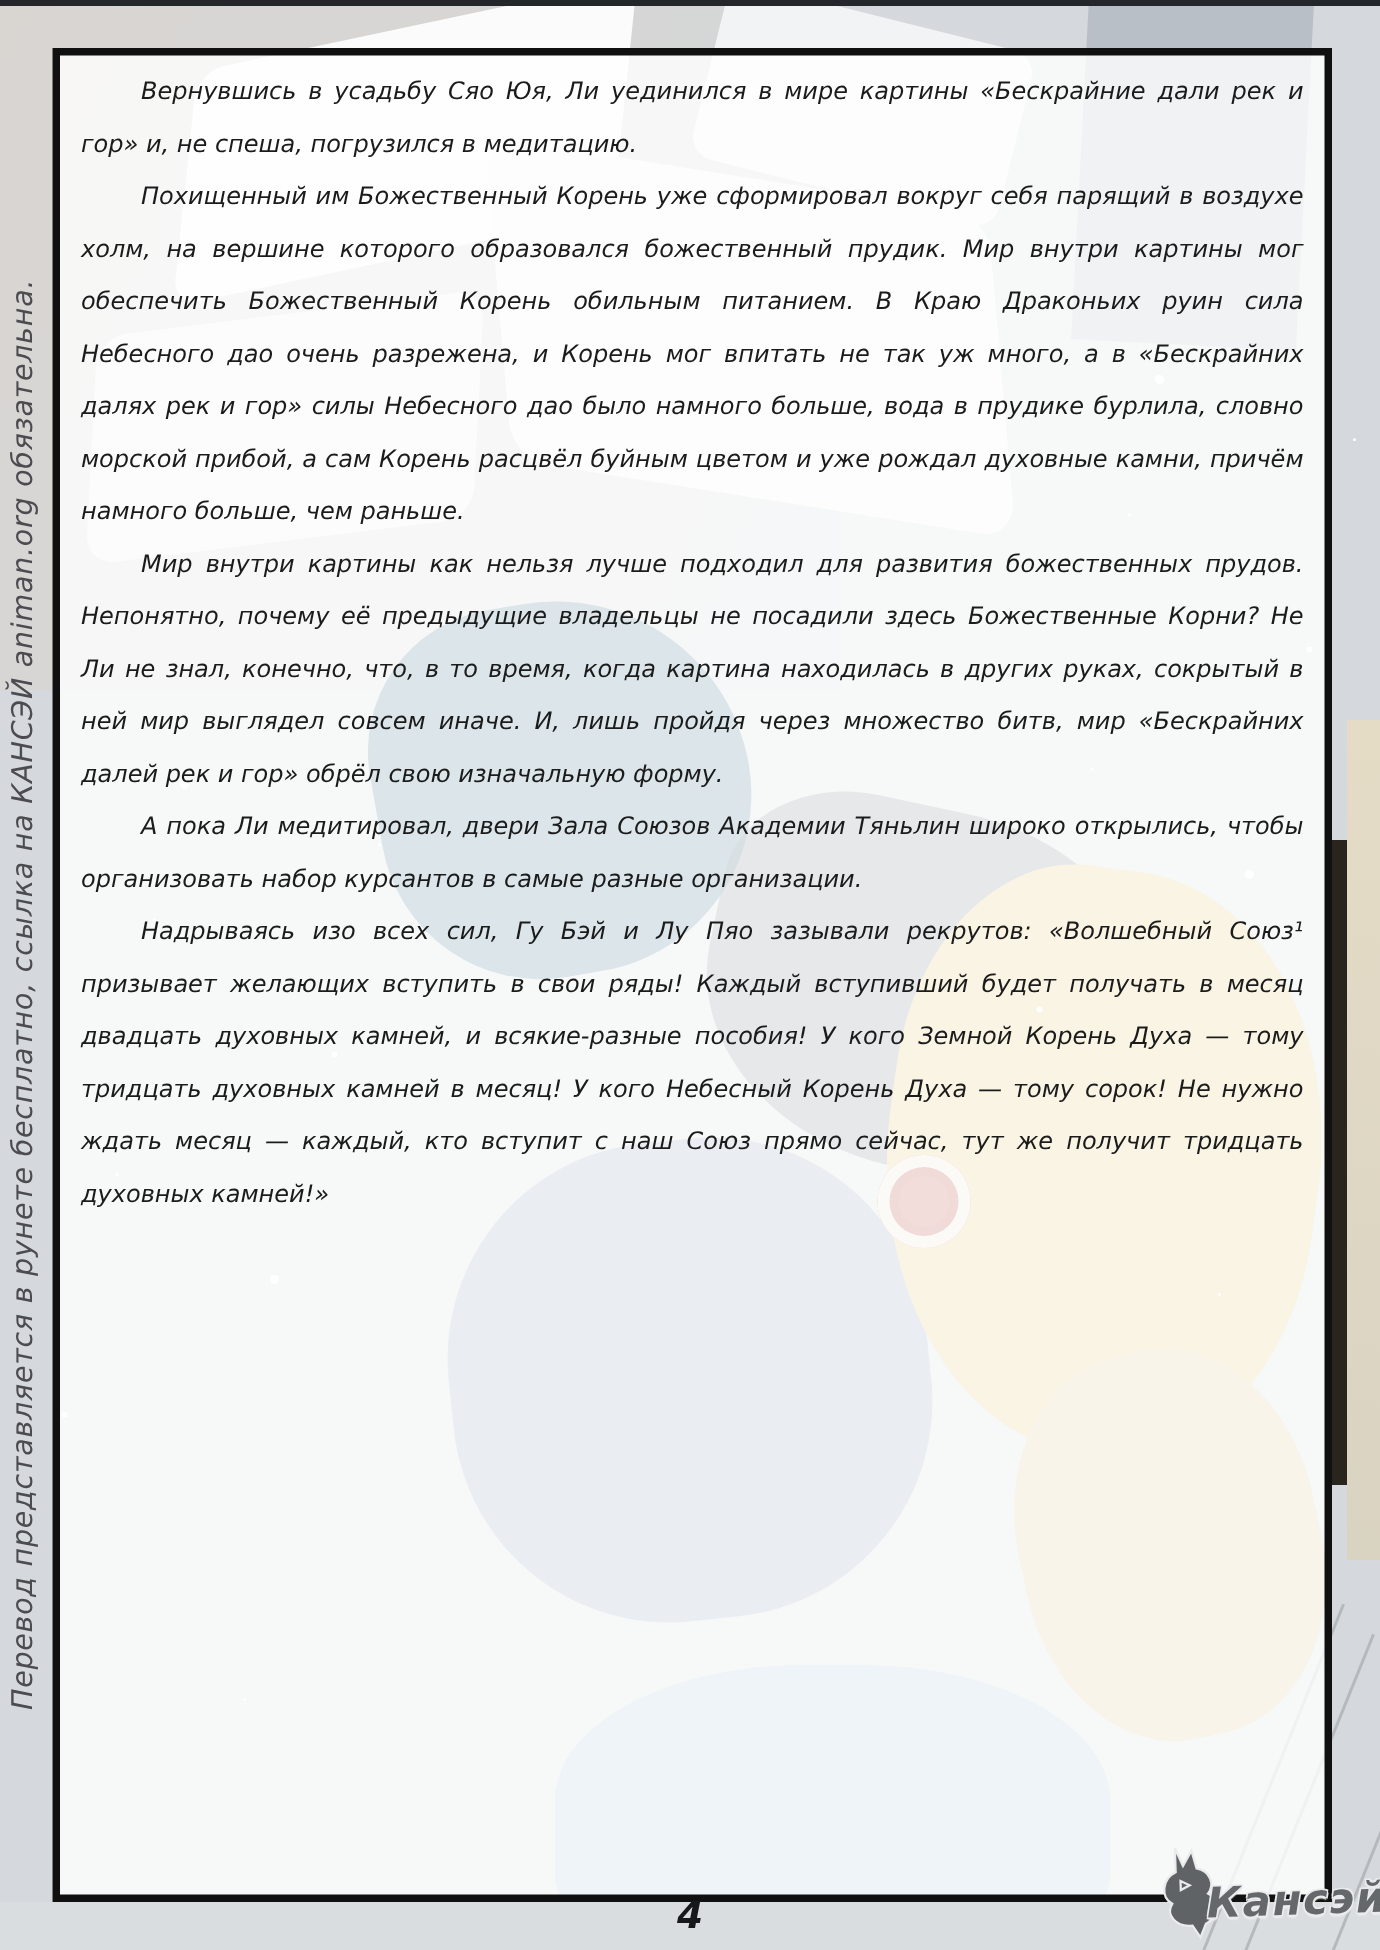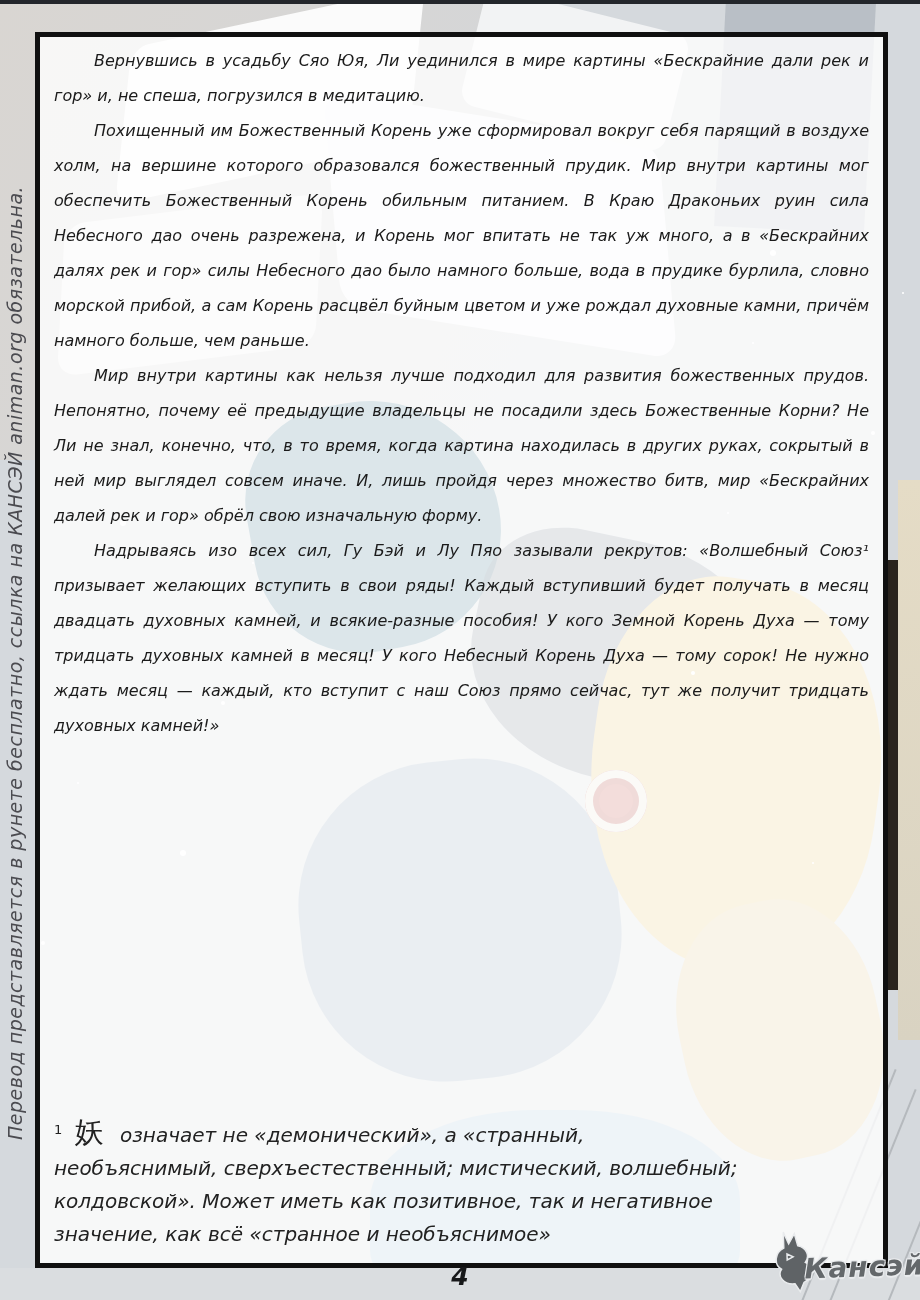--- a/index.html
+++ b/index.html
@@ -105,27 +105,23 @@
   <div class="shape bg-top-edge"></div>
 </div>
 
 <div class="watermark">Перевод представляется в рунете бесплатно, ссылка на КАНСЭЙ animan.org обязательна.</div>
 
 <div class="panel">
   <div class="story">
       <p>Вернувшись в усадьбу Сяо Юя, Ли уединился в мире картины «Бескрайние дали рек и гор» и, не спеша, погрузился в медитацию.</p>
       <p>Похищенный им Божественный Корень уже сформировал вокруг себя парящий в воздухе холм, на вершине которого образовался божественный прудик. Мир внутри картины мог обеспечить Божественный Корень обильным питанием. В Краю Драконьих руин сила Небесного дао очень разрежена, и Корень мог впитать не так уж много, а в «Бескрайних далях рек и гор» силы Небесного дао было намного больше, вода в прудике бурлила, словно морской прибой, а сам Корень расцвёл буйным цветом и уже рождал духовные камни, причём намного больше, чем раньше.</p>
       <p>Мир внутри картины как нельзя лучше подходил для развития божественных прудов. Непонятно, почему её предыдущие владельцы не посадили здесь Божественные Корни? Не Ли не знал, конечно, что, в то время, когда картина находилась в других руках, сокрытый в ней мир выглядел совсем иначе. И, лишь пройдя через множество битв, мир «Бескрайних далей рек и гор» обрёл свою изначальную форму.</p>
+      <p>А пока Ли медитировал, двери Зала Союзов Академии Тяньлин широко открылись, чтобы организовать набор курсантов в самые разные организации.</p>
       <p>Надрываясь изо всех сил, Гу Бэй и Лу Пяо зазывали рекрутов: «Волшебный Союз¹ призывает желающих вступить в свои ряды! Каждый вступивший будет получать в месяц двадцать духовных камней, и всякие-разные пособия! У кого Земной Корень Духа — тому тридцать духовных камней в месяц! У кого Небесный Корень Духа — тому сорок! Не нужно ждать месяц — каждый, кто вступит с наш Союз прямо сейчас, тут же получит тридцать духовных камней!»</p>
     </div>
-  <div class="footnote">
-    <sup>1</sup>
-    <span class="cjk">妖</span>
-    <span>означает не «демонический», а «странный, необъяснимый, сверхъестественный; мистический, волшебный; колдовской». Может иметь как позитивное, так и негативное значение, как всё «странное и необъяснимое»</span>
-  </div>
 </div>
 
 <div class="page-number">4</div>
 
 <div class="logo">
   <svg width="46" height="64" viewBox="0 0 46 64">
     <path d="M14 2 L19 14 L25 4 L28 16 C37 18 40 27 35 33 C43 37 42 49 33 53 L29 62 L24 54 C13 55 6 46 11 39 C3 34 5 22 14 18 Z
              M17 24 l6 3 l-6 3 z" fill="#5f6366" stroke="#e9ebed" stroke-width="1.5"></path>
   </svg>
   <span class="logo-text">Кансэй</span>

